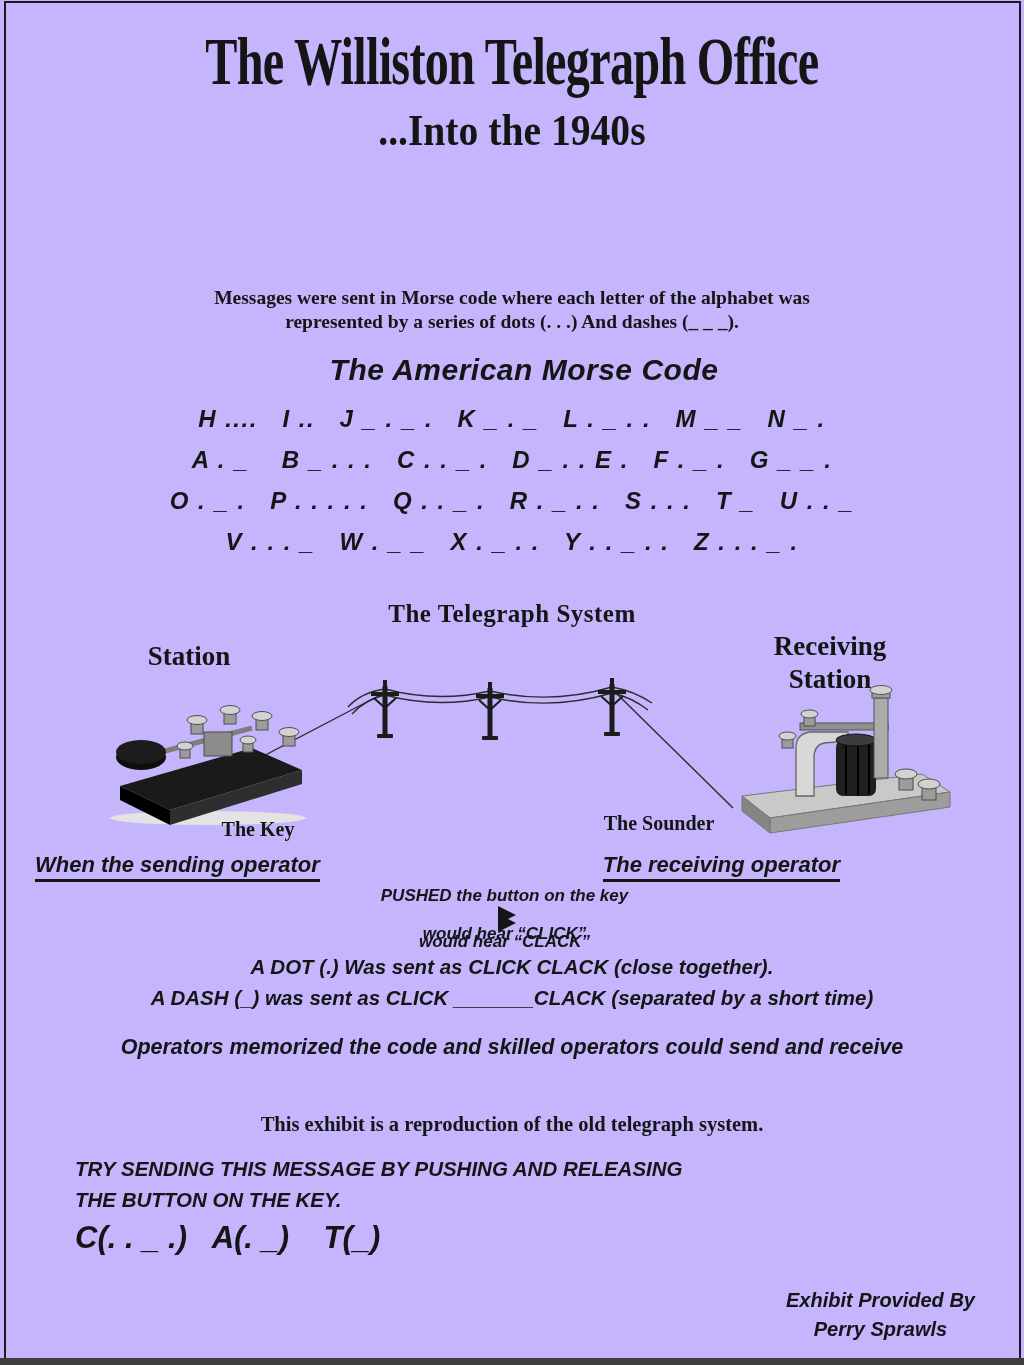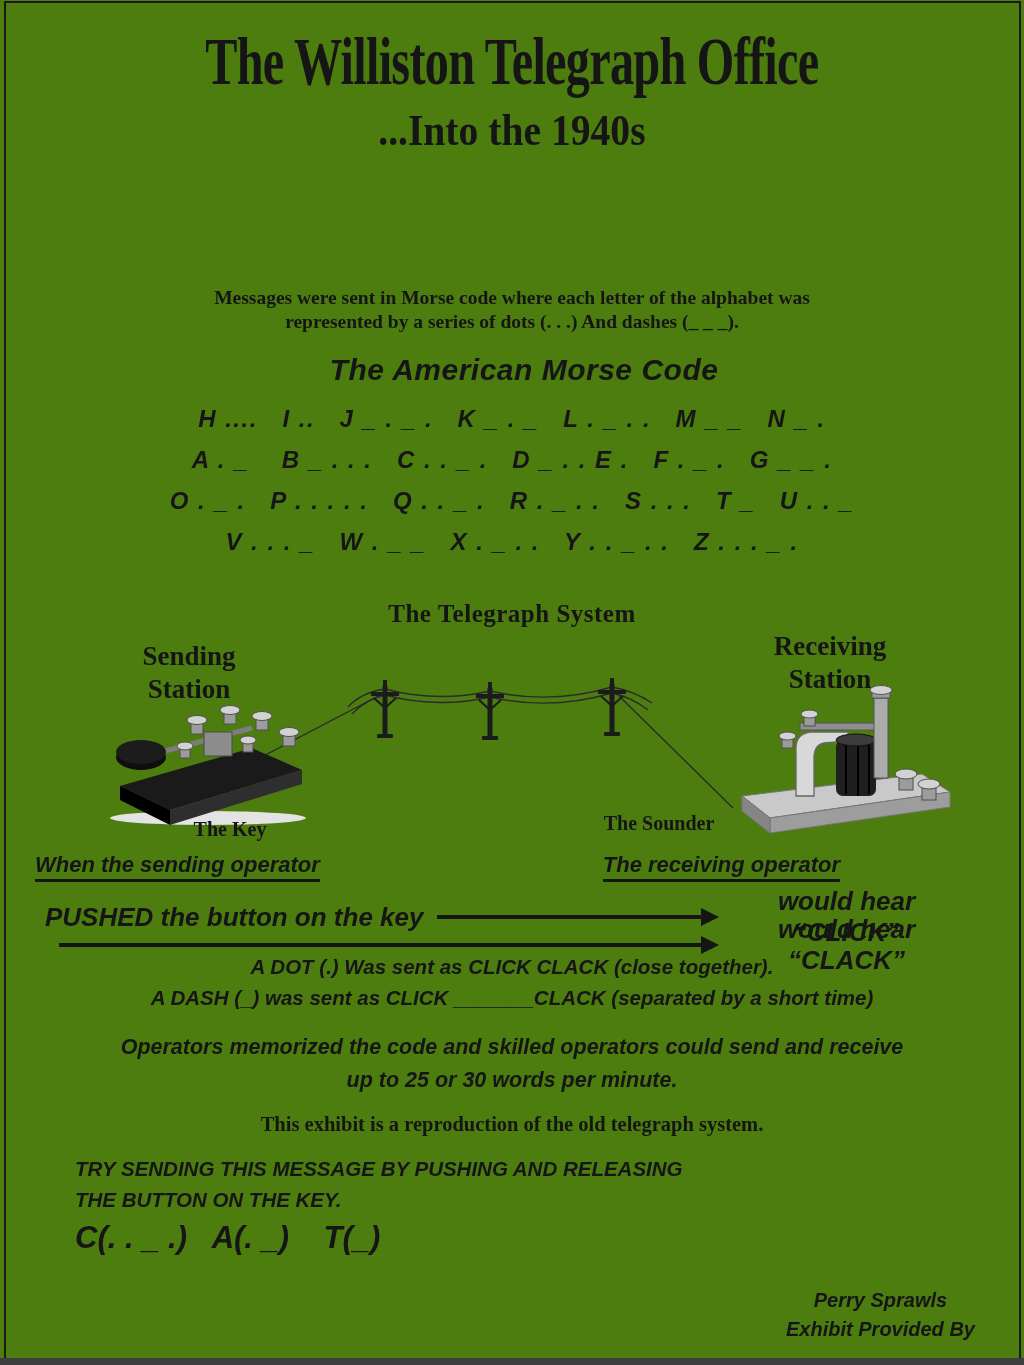--- a/index.html
+++ b/index.html
@@ -1,19 +1,19 @@
 <!DOCTYPE html>
 <html><head>
 <meta charset="utf-8">
 <style>
   * { margin:0; padding:0; box-sizing:border-box; }
   html,body { background:#e8e8e8; }
   #page {
     position:relative; width:1024px; height:1365px;
-    background:#4d7c0f; overflow:hidden; margin:0 auto;
+    background:#c4b5fd; overflow:hidden; margin:0 auto;
     color:#151515;
   }
   .page-border {
     position:absolute; left:4px; top:1px; right:3px; bottom:4px;
     border:2px solid #1a1a1a; pointer-events:none;
   }
   .scan-bar { position:absolute; left:0; right:0; bottom:0; height:7px; background:#3d3d3d; }
 
   .serif-b { font-family:"Liberation Serif", serif; font-weight:bold; }
   .sansi   { font-family:"Liberation Sans", sans-serif; font-weight:bold; font-style:italic; }
@@ -36,28 +36,28 @@
   .morse-lines div { white-space:pre; }
 
   .system-heading { top:600px; font-size:25px; letter-spacing:0.5px; }
 
   .diagram { top:628px; left:0; width:1024px; height:226px; }
   .diagram svg { position:absolute; left:0; top:0; }
   .station-label { position:absolute; text-align:center; font-size:27px; line-height:33px; }
   .sending-label { left:99px; top:12px; width:180px; }
   .receiving-label { left:740px; top:2px; width:180px; }
   .device-label { position:absolute; font-size:20px; text-align:center; }
-  .key-label { left:160px; top:190px; width:140px; }
+  .key-label { left:188px; top:190px; width:140px; }
   .sounder-label { left:589px; top:184px; width:140px; }
 
   .op-headings { top:852px; left:0; width:902px; display:flex; justify-content:space-between;
                  padding:0 62px 0 35px; font-size:22px; }
   .op-headings span { border-bottom:3px solid #151515; padding-bottom:1px; }
   .op-row { left:0; width:1024px; display:flex; align-items:center;
-            padding:0 60px 0 45px; font-size:26px; }
+            padding:0 60px 0 45px; font-size:17px;flex-direction:column; }
   .op-row-1 { top:886px; }
   .op-row-2 { top:914px; }
   .op-action { flex:0 0 auto; }
   .op-arrow { flex:1; display:flex; align-items:center; margin:0 10px 0 14px; }
   .op-arrow .shaft { flex:1; height:4px; background:#151515; }
   .op-arrow .head { width:0; height:0; border-left:18px solid #151515;
                     border-top:9px solid transparent; border-bottom:9px solid transparent; }
   .op-result { flex:0 0 auto; width:235px; text-align:center; }
 
   .dot-dash { top:951px; font-size:20.5px; line-height:31px; }
@@ -189,21 +189,20 @@
           <rect x="922" y="156" width="14" height="16" fill="#9c9c9c"></rect>
           <ellipse cx="929" cy="156" rx="11" ry="5" fill="#d2d2d2"></ellipse>
           <rect x="782" y="108" width="11" height="12" fill="#9c9c9c"></rect>
           <ellipse cx="787.5" cy="108" rx="8.5" ry="4" fill="#d2d2d2"></ellipse>
           <rect x="804" y="86" width="11" height="12" fill="#9c9c9c"></rect>
           <ellipse cx="809.5" cy="86" rx="8.5" ry="4" fill="#d2d2d2"></ellipse>
         </g>
       </g>
     </svg>
     <div class="station-label sending-label serif-b">
-      <div>Sending</div>
       <div>Station</div>
     </div>
     <div class="station-label receiving-label serif-b">
       <div>Receiving</div>
       <div>Station</div>
     </div>
     <div class="device-label key-label serif-b">The Key</div>
     <div class="device-label sounder-label serif-b">The Sounder</div>
   </div>
 
@@ -228,31 +227,30 @@
     <span class="op-result">would hear “CLACK”</span>
   </div>
 
   <div class="abs ctr dot-dash sansi">
     <div>A DOT (.) Was sent as CLICK CLACK (close together).</div>
     <div>A DASH (_) was sent as CLICK _______CLACK (separated by a short time)</div>
   </div>
 
   <div class="abs ctr skill sansi">
     <div>Operators memorized the code and skilled operators could send and receive</div>
-    <div>up to 25 or 30 words per minute.</div>
   </div>
 
   <div class="abs ctr exhibit-note serif-b">This exhibit is a reproduction of the old telegraph system.</div>
 
   <div class="abs try-block sansi">
     <div>TRY SENDING THIS MESSAGE BY PUSHING AND RELEASING</div>
     <div>THE BUTTON ON THE KEY.</div>
   </div>
   <div class="abs code-line sansi">C(. . _ .)   A(. _)    T(_)</div>
 
   <div class="abs credit sansi">
+    <div>Exhibit Provided By</div>
     <div>Perry Sprawls</div>
-    <div>Exhibit Provided By</div>
   </div>
 
   <div class="page-border"></div>
   <div class="scan-bar"></div>
 </div>
 
 </body></html>

